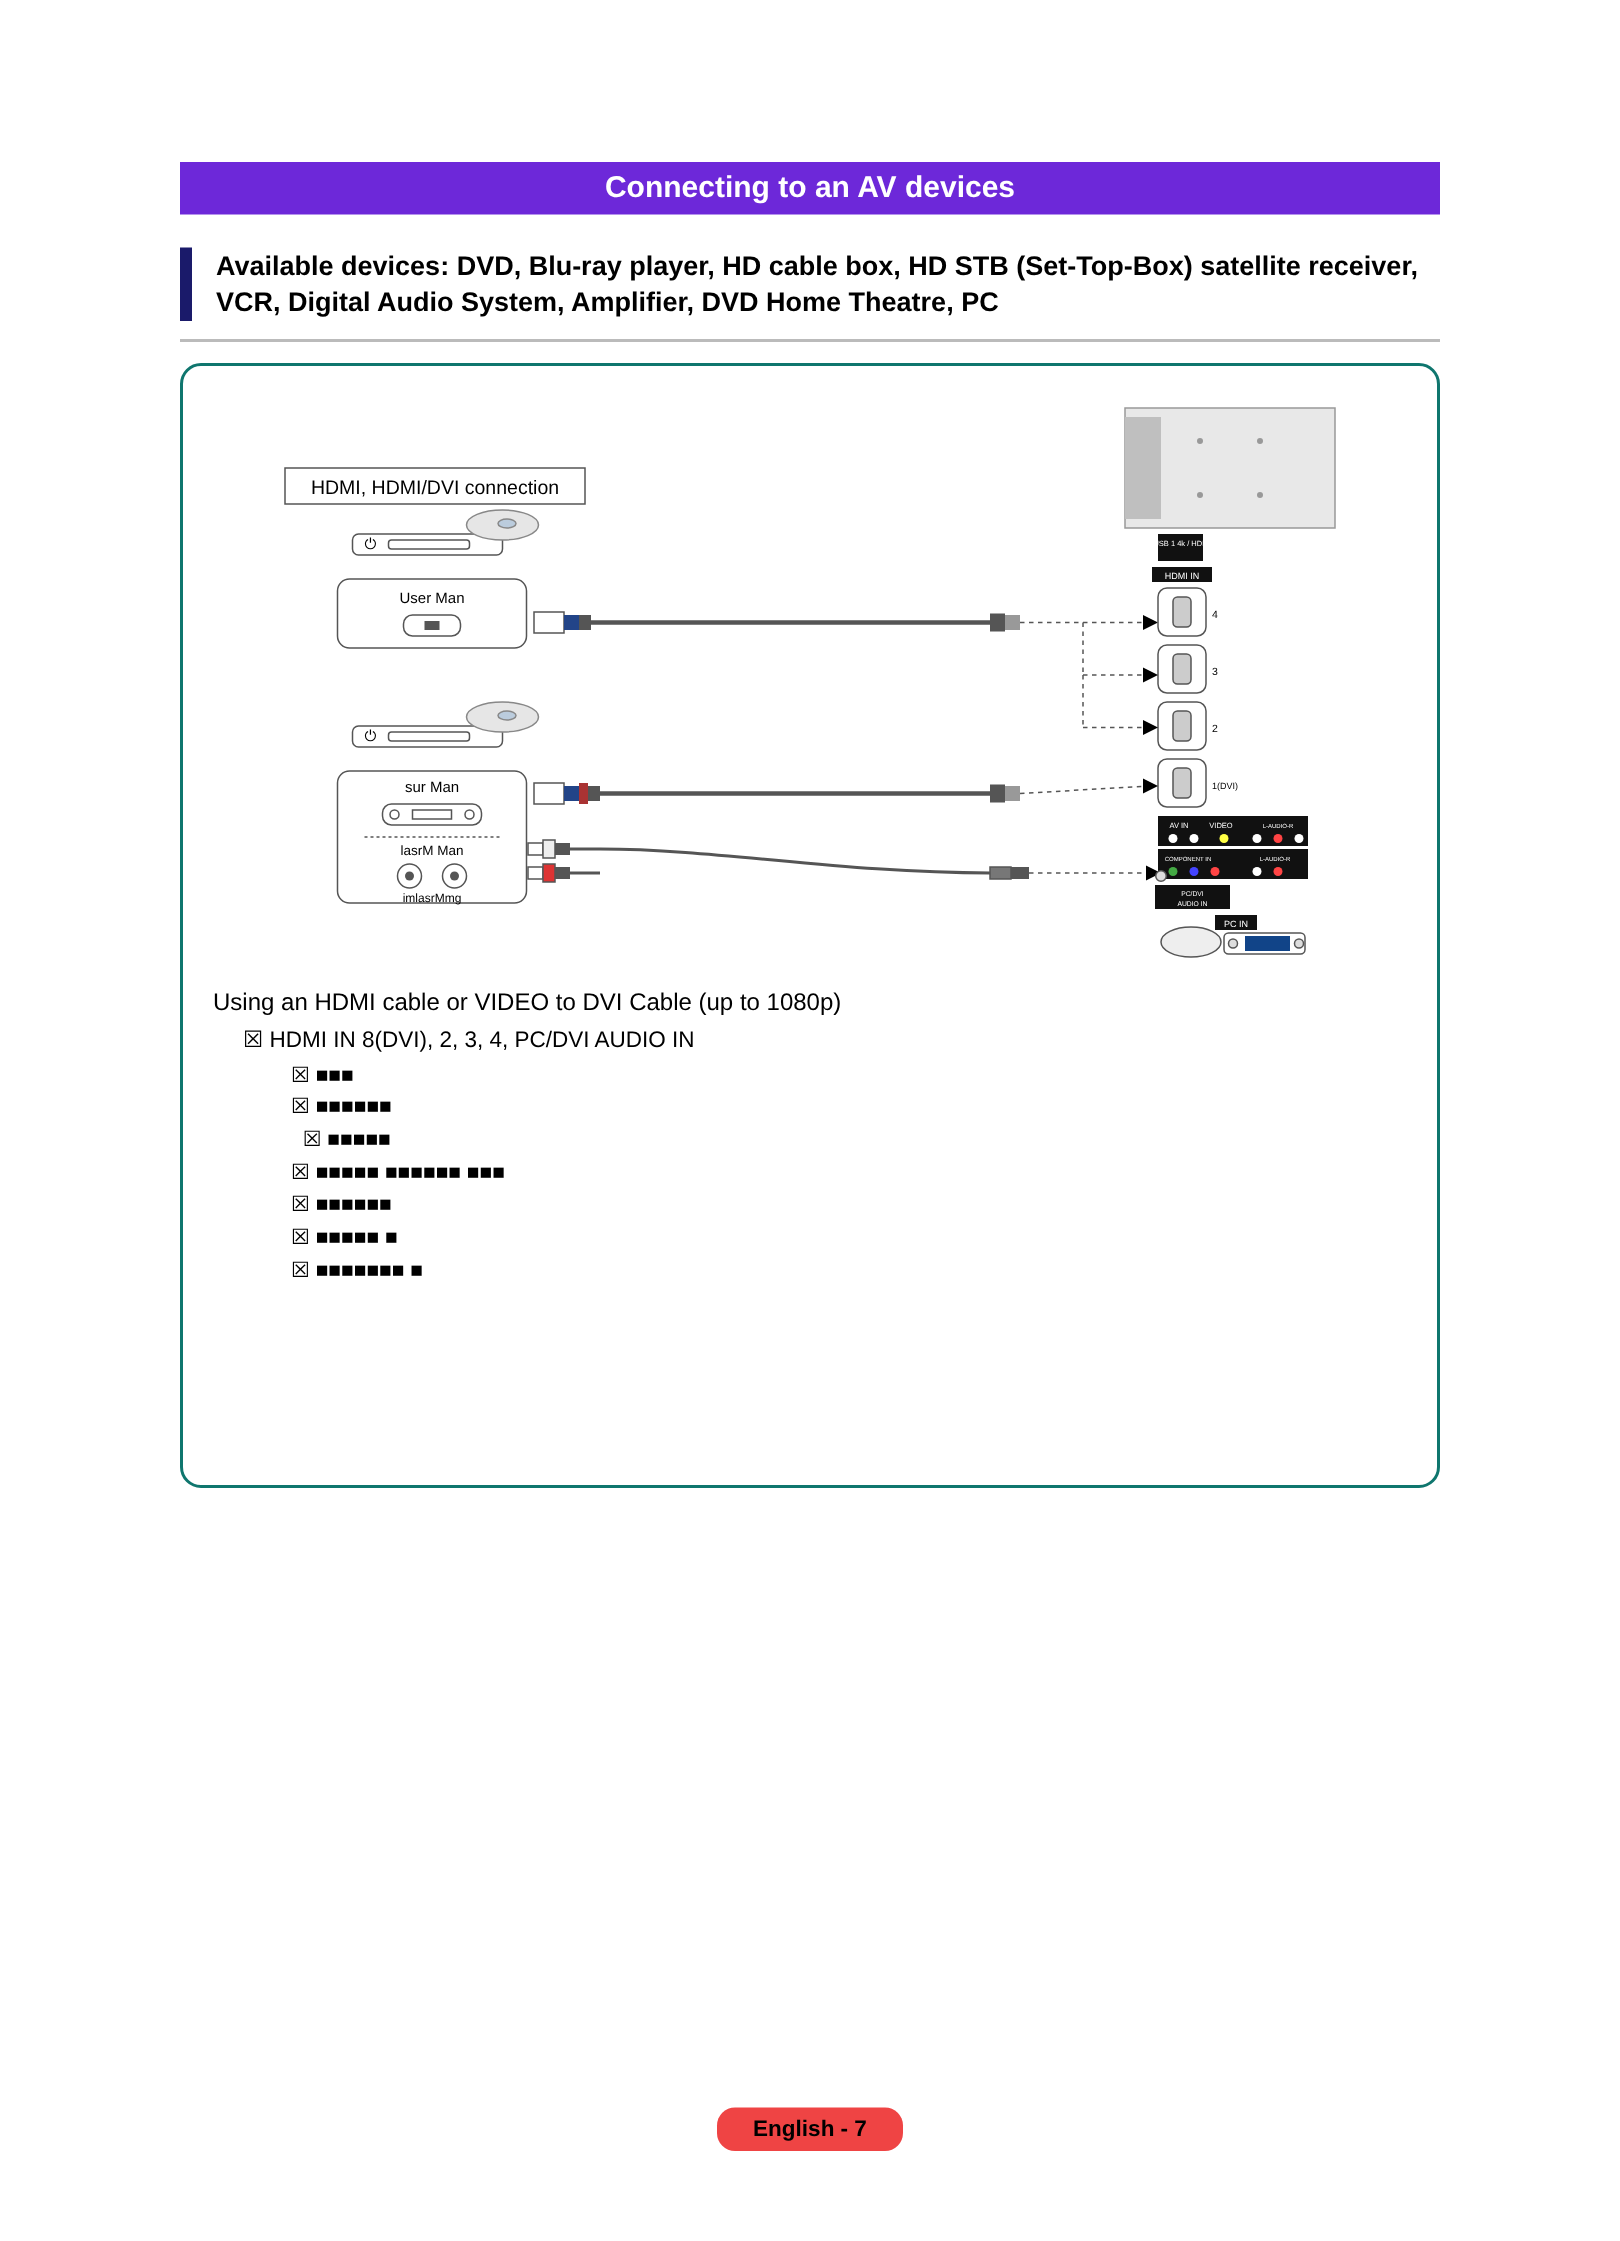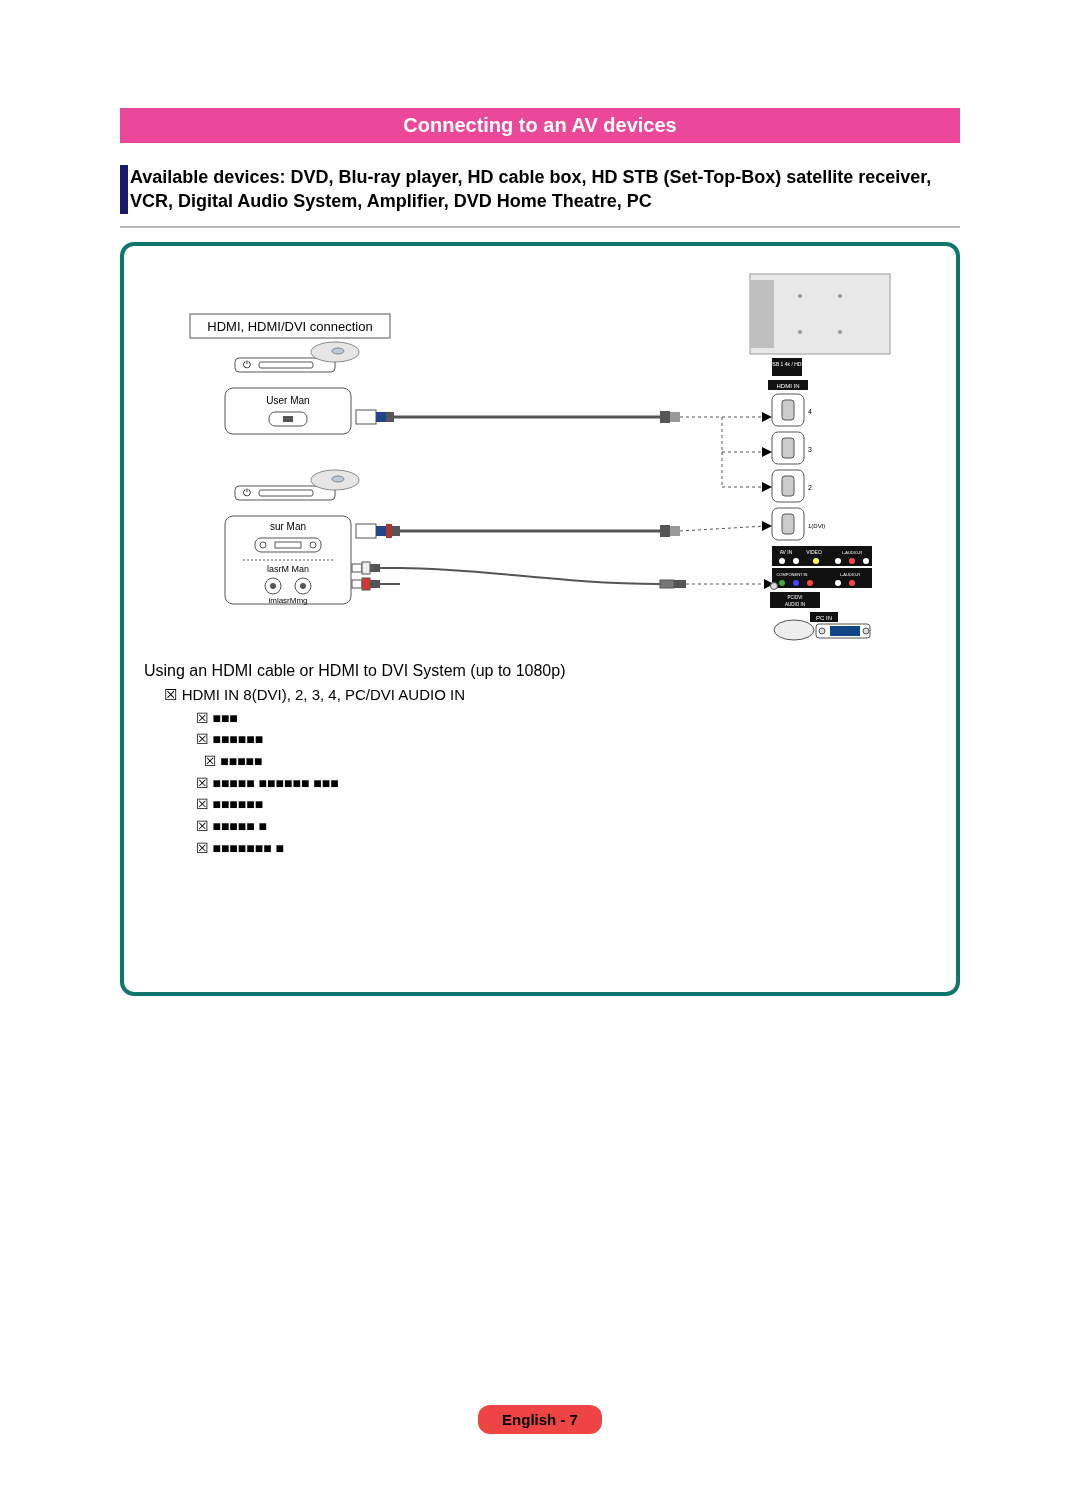--- a/index.html
+++ b/index.html
@@ -12,50 +12,50 @@
     position: relative;
   }
   .page {
     width: 1080px;
     height: 1494px;
     position: relative;
     box-sizing: border-box;
     padding: 108px 120px 0 120px;
   }
   .title-bar {
-    background: #ec4899;
+    background: #6d28d9;
     color: #fff;
     font-weight: bold;
     text-align: center;
     padding: 6px 0;
     font-size: 20px;
   }
   .subtitle-row {
     display: flex;
     align-items: flex-start;
-    gap: 2px;
+    gap: 16px;
     margin: 22px 0 12px 0;
   }
   .left-mark {
     width: 8px;
     background: #1a1a6a;
     align-self: stretch;
     flex: 0 0 8px;
   }
   .subtitle-text {
     font-weight: bold;
     font-size: 18px;
     line-height: 1.35;
   }
   .subtitle-rule {
     border-top: 2px solid #bbb;
     margin: 0 0 14px 0;
   }
   .diagram-box {
-    border: 4px solid #0f766e;
+    border: 2px solid #0f766e;
     border-radius: 14px;
     padding: 16px 14px 30px 14px;
     min-height: 700px;
     position: relative;
   }
   .diagram-svg {
     width: 100%;
     height: 390px;
     display: block;
   }
@@ -266,21 +266,21 @@
         <rect x="30" y="0" width="28" height="10" fill="#111"></rect>
         <text x="44" y="8" text-anchor="middle" font-size="6" fill="#fff">PC IN</text>
         <ellipse cx="14" cy="18" rx="20" ry="10" fill="#eee" stroke="#555"></ellipse>
         <rect x="36" y="12" width="54" height="14" rx="3" fill="#fff" stroke="#555"></rect>
         <circle cx="42" cy="19" r="3" fill="#ddd" stroke="#555"></circle>
         <rect x="50" y="14" width="30" height="10" fill="#114488"></rect>
         <circle cx="86" cy="19" r="3" fill="#ddd" stroke="#555"></circle>
       </g>
     </svg>
 
-    <div class="instr-title">Using an HDMI cable or HDMI to DVI System (up to 1080p)</div>
+    <div class="instr-title">Using an HDMI cable or VIDEO to DVI Cable (up to 1080p)</div>
 
     <div class="instr-hdmi">
       ☒ <span>HDMI IN 8(DVI), 2, 3, 4, PC/DVI AUDIO IN</span>
     </div>
 
     <ul class="bullets">
       <li>☒ <span>■■■</span></li>
       <li>☒ <span>■■■■■■</span></li>
       <li>&nbsp;&nbsp;☒ <span>■■■■■</span></li>
       <li>☒ <span>■■■■■ ■■■■■■ ■■■</span></li>

